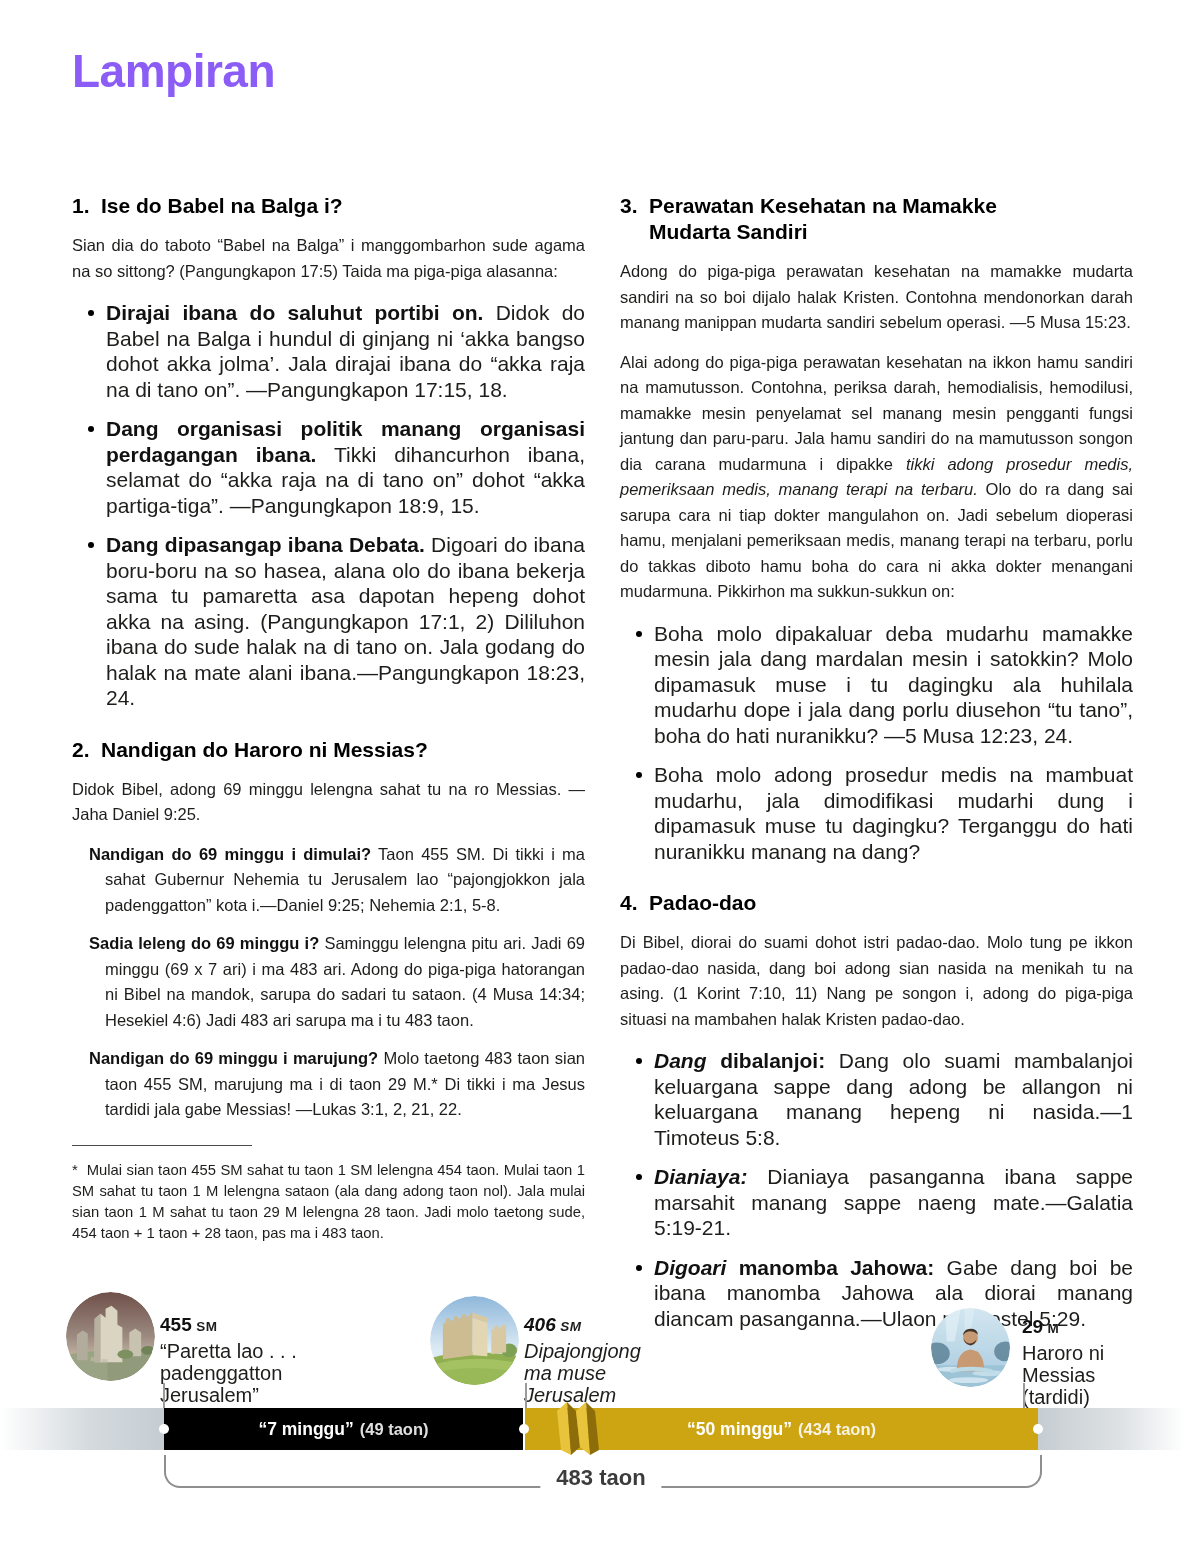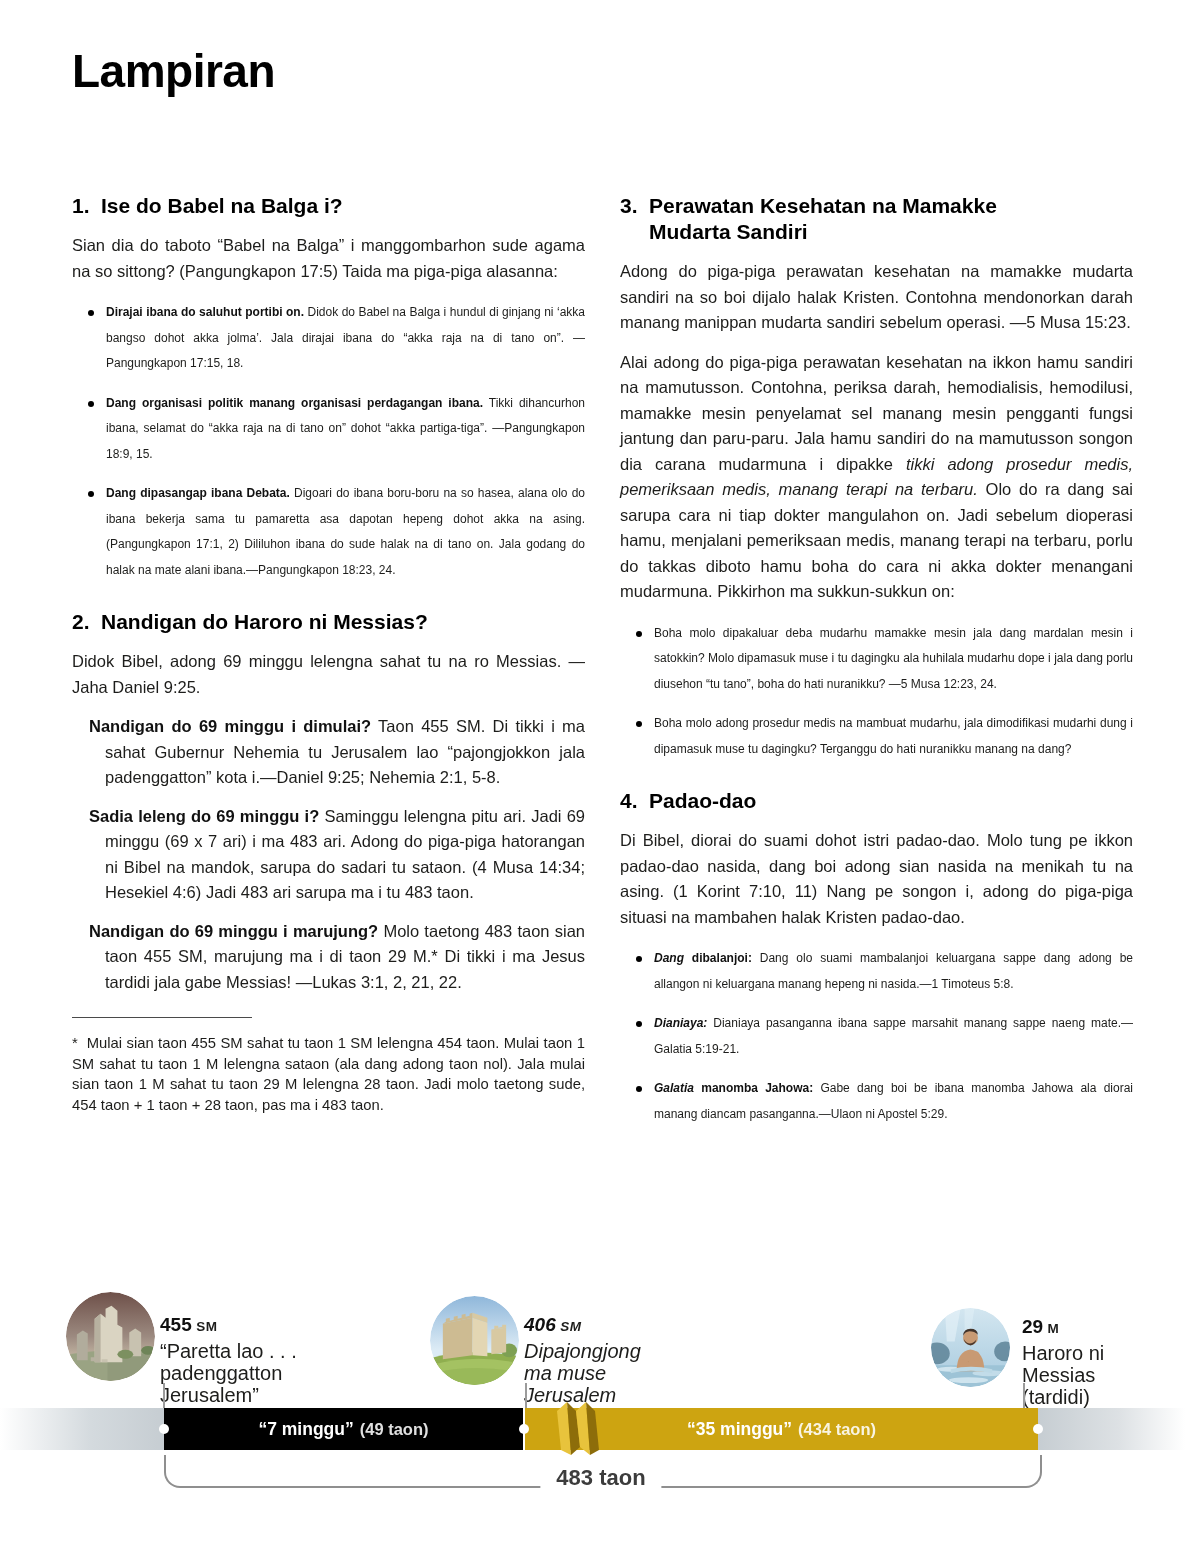--- a/index.html
+++ b/index.html
@@ -1,27 +1,27 @@
 <!DOCTYPE html>
 <html><head>
 <meta charset="utf-8">
 <style>
   html,body{margin:0;padding:0;background:#fff;}
   .page{position:relative;width:1200px;height:1543px;background:#ffffff;overflow:hidden;
         font-family:"Liberation Sans","DejaVu Sans",sans-serif;color:#1d1d1b;}
   .doc-title{position:absolute;top:44px;left:72px;margin:0;font-size:46px;font-weight:700;
-             letter-spacing:-0.5px;color:#000000;}
+             letter-spacing:-0.5px;color:#8b5cf6;}
   .columns{position:absolute;top:193px;left:72px;width:1061px;display:flex;gap:35px;}
   .col{width:513px;}
   .sec-head{display:flex;font-size:21px;line-height:26px;font-weight:700;color:#000;margin:0 0 14px 0;}
   .sec-head .num{width:29px;flex:none;}
   .sec-head.mt{margin-top:26px;}
   .w-limit{max-width:372px;}
   .body-p{font-size:16.5px;line-height:25.5px;text-align:justify;margin:0 0 14px 0;}
-  .bullet{position:relative;padding-left:34px;margin:0 0 14px 0;font-size:12px;line-height:25.5px;text-align:justify;}
+  .bullet{position:relative;padding-left:34px;margin:0 0 14px 0;font-size:21px;line-height:25.5px;text-align:justify;}
   .bullet .dot{position:absolute;left:16px;top:10px;width:6px;height:6px;border-radius:50%;background:#000;}
   .bullets{margin-top:16px;}
   .subpara{padding-left:33px;text-indent:-16px;font-size:16.5px;line-height:25.5px;text-align:justify;margin:0 0 13px 0;}
   b{font-weight:700;color:#111;}
   .it{font-style:italic;}
   .fn-rule{width:180px;border:0;border-top:1.5px solid #4a4a4a;margin:22px 0 11px 0;}
   .footnote{font-size:14.8px;line-height:20.8px;text-align:justify;color:#1d1d1b;}
   .footnote .mark{margin-right:9px;}
 
   
@@ -140,21 +140,21 @@
         <div class="bullet">
           <span class="dot"></span>
           <b class="it">Dang</b><b> dibalanjoi:</b><span> Dang olo suami mambalanjoi keluargana sappe dang adong be allangon ni keluargana manang hepeng ni nasida.—1 Timoteus 5:8.</span>
         </div>
         <div class="bullet">
           <span class="dot"></span>
           <b class="it">Dianiaya:</b><b></b><span> Dianiaya pasanganna ibana sappe marsahit manang sappe naeng mate.—Galatia 5:19-21.</span>
         </div>
         <div class="bullet">
           <span class="dot"></span>
-          <b class="it">Galatia</b><b> manomba Jahowa:</b><span> Gabe dang boi be ibana manomba Jahowa ala diorai manang diancam pasanganna.—Ulaon ni Apostel 5:29.</span>
+          <b class="it">Digoari</b><b> manomba Jahowa:</b><span> Gabe dang boi be ibana manomba Jahowa ala diorai manang diancam pasanganna.—Ulaon ni Apostel 5:29.</span>
         </div>
       </div>
     </div>
   </div>
 
   <div class="timeline">
 
     <div class="tl-circle c1">
       <svg viewBox="0 0 90 90">
         <defs>
@@ -263,21 +263,21 @@
     <span class="tl-tick t3"></span>
 
     <div class="tl-track track-left"></div>
     <div class="tl-track track-right"></div>
 
     <div class="tl-seg seg1" style="background: #000000;">
       <span class="lbl">“7 minggu”</span>
       <span class="det">(49 taon)</span>
     </div>
     <div class="tl-seg seg2" style="background: rgb(205, 164, 17);">
-      <span class="lbl">“35 minggu”</span>
+      <span class="lbl">“50 minggu”</span>
       <span class="det">(434 taon)</span>
     </div>
 
     <svg class="tl-fold" viewBox="0 0 44 58">
       <polygon points="1,11 11,2 15,55 5,50" fill="#e8c33c"></polygon>
       <polygon points="11,2 20,11 24,47 15,55" fill="#8d6d0a"></polygon>
       <polygon points="20,11 30,2 34,55 24,47" fill="#e8c33c"></polygon>
       <polygon points="30,2 39,11 43,50 34,55" fill="#8d6d0a"></polygon>
     </svg>
 

